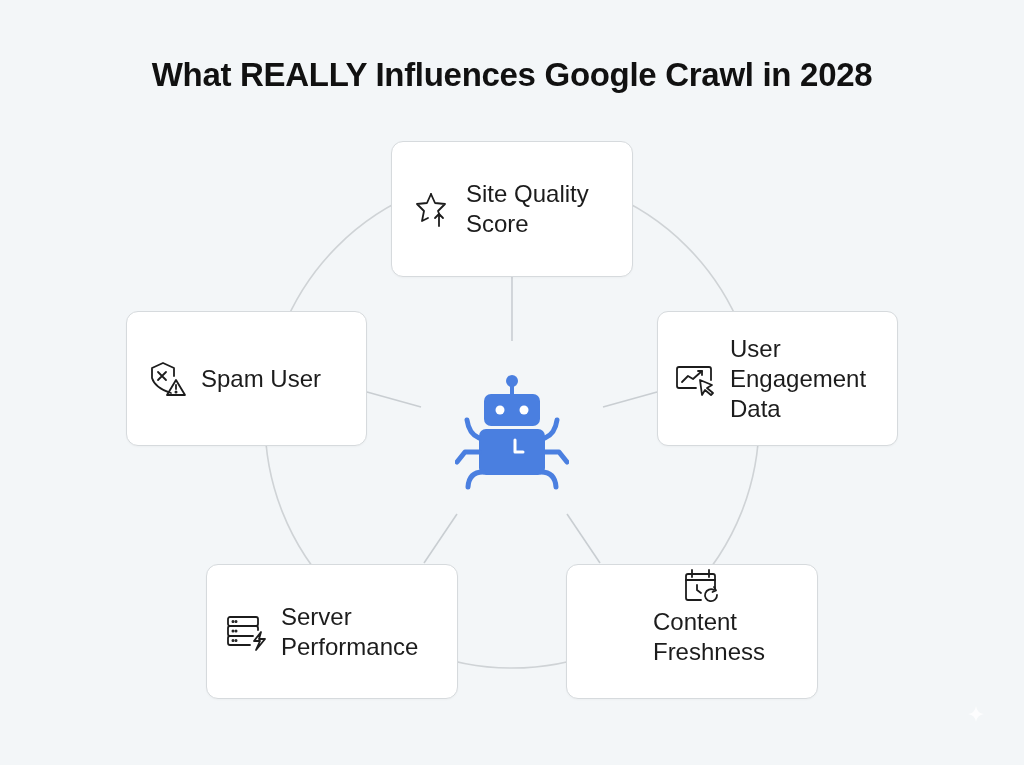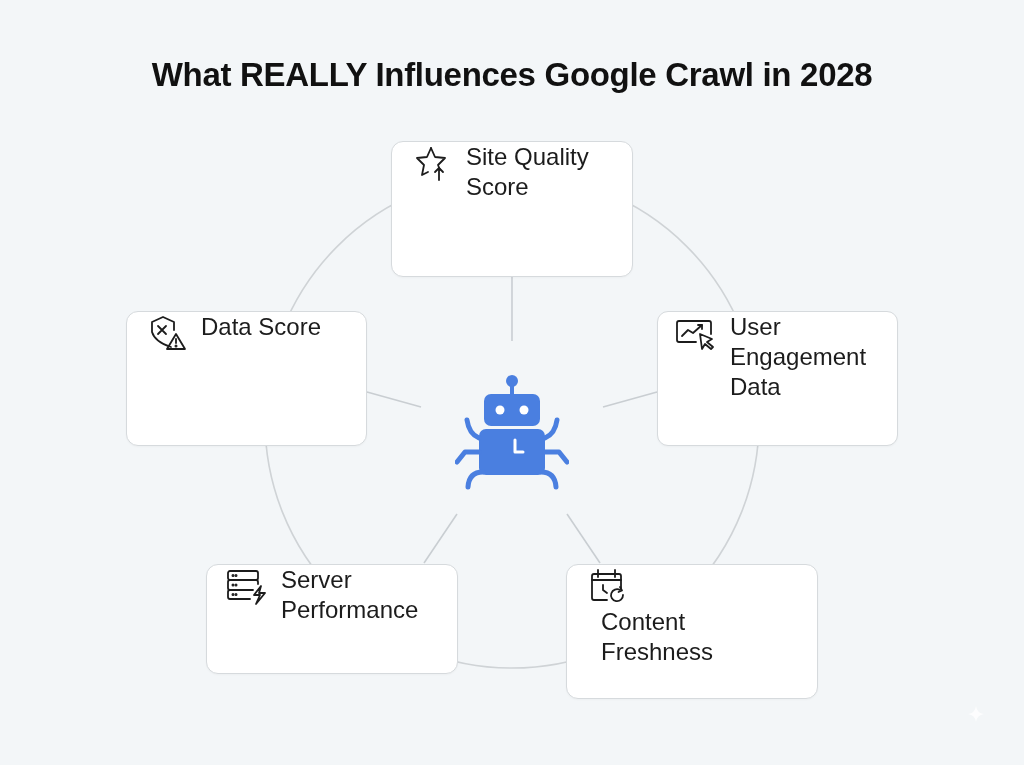--- a/index.html
+++ b/index.html
@@ -34,21 +34,21 @@
       width: 1024px;
       height: 765px;
     }
     .card {
       position: absolute;
       background: #ffffff;
       border: 1.5px solid #d6dadd;
       border-radius: 12px;
       box-sizing: border-box;
       display: flex;
-      align-items: flex-start;
+      align-items: center;
       box-shadow: 0 1px 2px rgba(0,0,0,0.03);
     }
     .card .icon {
       flex: 0 0 auto;
       width: 42px;
       height: 42px;
       display: flex;
       align-items: center;
       justify-content: center;
     }
@@ -136,38 +136,38 @@
 <div class="card" style="left:126px; top:311px; width:241px; height:135px; padding-left:18px;">
   <span class="icon">
     <svg width="42" height="42" viewBox="0 0 42 42" fill="none" stroke="#1c1c1c" stroke-width="1.8" stroke-linejoin="round" stroke-linecap="round">
       <path d="M26 35 Q10 30 7 20 L7 10 L18 5 L29 10 L29 18"></path>
       <path d="M13 14 L21 22 M21 14 L13 22"></path>
       <path d="M31 22 L40 37 L22 37 Z"></path>
       <path d="M31 27 L31 31"></path>
       <circle cx="31" cy="34" r="0.6" fill="#1c1c1c"></circle>
     </svg>
   </span>
-  <span class="label">Data Score</span>
+  <span class="label">Spam User</span>
 </div>
 
 <div class="card" style="left:657px; top:311px; width:241px; height:135px; padding-left:16px;border-radius:11px;">
   <span class="icon">
     <svg width="42" height="42" viewBox="0 0 42 42" fill="none" stroke="#1c1c1c" stroke-width="1.8" stroke-linejoin="round" stroke-linecap="round">
       <path d="M22 30 L5 30 Q3 30 3 28 L3 11 Q3 9 5 9 L35 9 Q37 9 37 11 L37 22"></path>
       <path d="M8 24 L14 18 L19 21 L28 13"></path>
       <path d="M24 13 L28 13 L28 17"></path>
       <path d="M26 22 L28 37 L31 32 L37 37 L39 35 L33 30 L38 27 Z"></path>
     </svg>
   </span>
   <span class="label">User
 Engagement
 Data</span>
 </div>
 
-<div class="card" style="left:206px; top:564px; width:252px; height:110px; padding-left:18px;">
+<div class="card" style="left:206px; top:564px; width:252px; height:135px; padding-left:18px;">
   <span class="icon">
     <svg width="42" height="42" viewBox="0 0 42 42" fill="none" stroke="#1c1c1c" stroke-width="1.8" stroke-linejoin="round" stroke-linecap="round">
       <rect x="3" y="6" width="30" height="9" rx="2"></rect>
       <path d="M28 25 L5 25 Q3 25 3 23 L3 17 Q3 15 5 15 L31 15 Q33 15 33 17 L33 19"></path>
       <path d="M25 34 L5 34 Q3 34 3 32 L3 27 Q3 25 5 25"></path>
       <circle cx="8" cy="10.5" r="0.6" fill="#1c1c1c"></circle>
       <circle cx="11" cy="10.5" r="0.6" fill="#1c1c1c"></circle>
       <circle cx="8" cy="20" r="0.6" fill="#1c1c1c"></circle>
       <circle cx="11" cy="20" r="0.6" fill="#1c1c1c"></circle>
       <circle cx="8" cy="29.5" r="0.6" fill="#1c1c1c"></circle>

